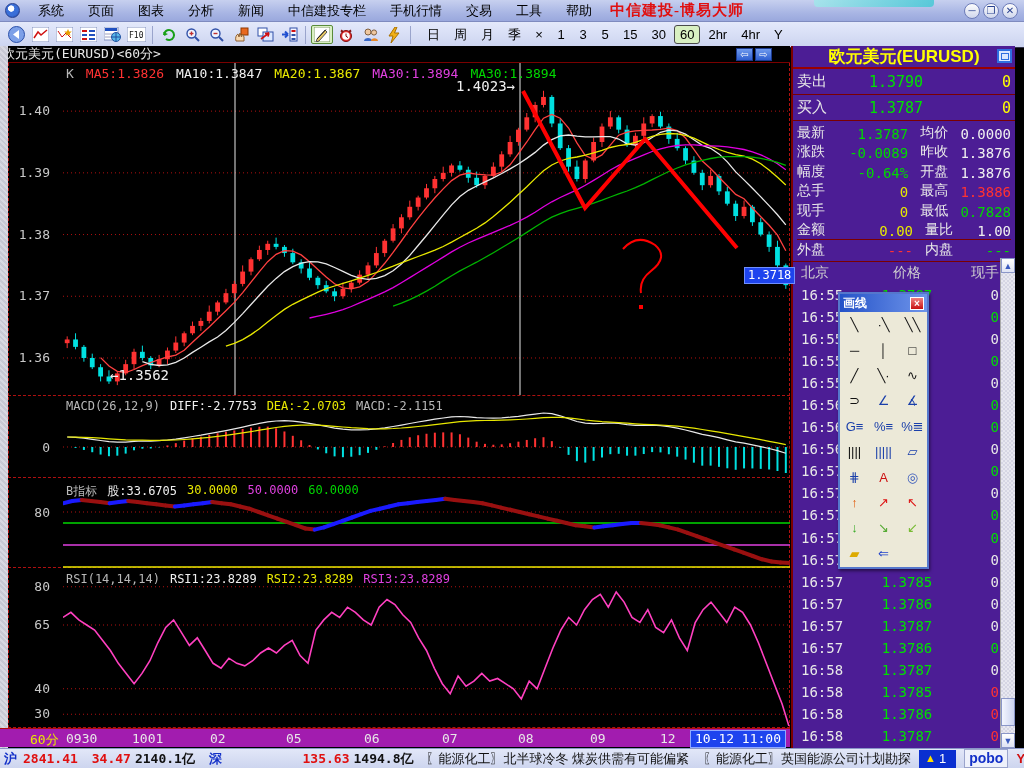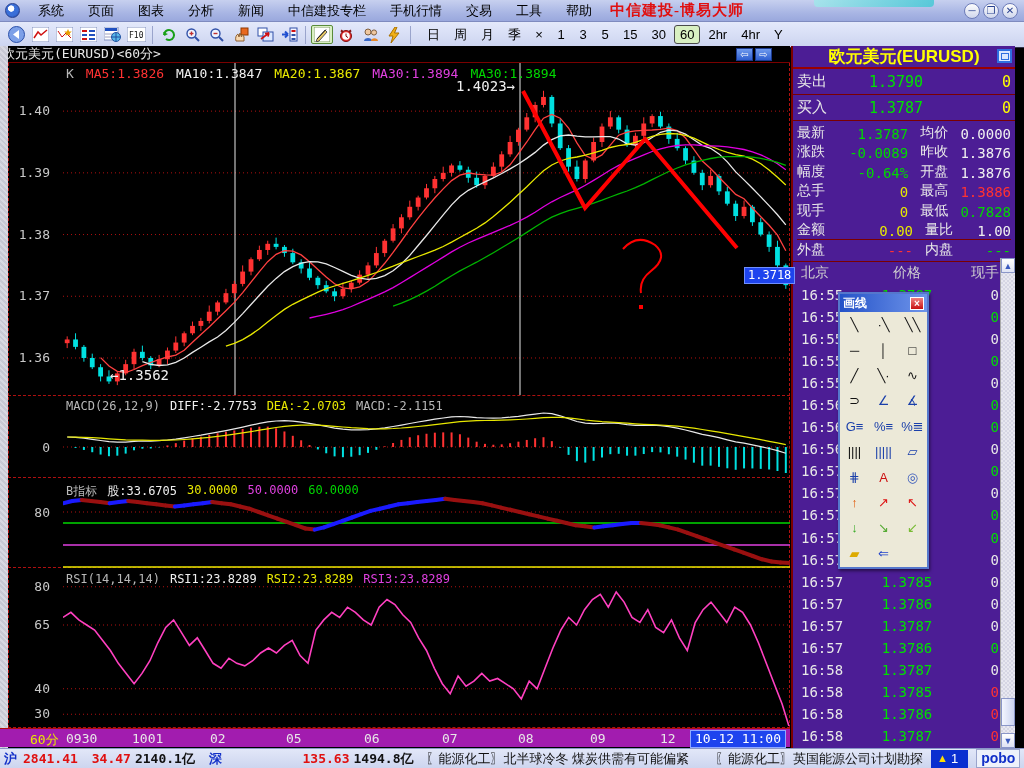--- a/index.html
+++ b/index.html
@@ -975,21 +975,21 @@
   <div class="statusbar">
     <span style="color:#1330c8; font-weight:bold; margin-left:4px;">沪</span>
     <span class="st-bold" style="color:#e01010; margin-left:6px;">2841.41</span>
     <span class="st-bold" style="color:#e01010; margin-left:14px;">34.47</span>
     <span class="st-bold" style="color:#111; margin-left:4px;">2140.1亿</span>
     <span style="color:#1330c8; font-weight:bold; margin-left:14px;">深</span>
     <span class="st-bold" style="color:#e01010; margin-left:6px;margin-top:43px;">12373.28</span>
     <span class="st-bold" style="color:#e01010; margin-left:12px;">135.63</span>
     <span class="st-bold" style="color:#111; margin-left:4px;">1494.8亿</span>
     <span style="margin-left:12px; color:#111;">〖能源化工〗北半球冷冬 煤炭供需有可能偏紧</span>
-    <span style="margin-left:26px; color:#111;">〖能源化工〗英国能源公司计划勘探</span>
+    <span style="margin-left:14px; color:#111;">〖能源化工〗英国能源公司计划勘探</span>
     <span class="alert-box">
       <span class="tri">▲</span>
         <span>1</span>
     </span>
     <span class="brand">pobo</span>
     <span class="sig-icon">Y⡀</span>
 
   </div>
 </div>
 

